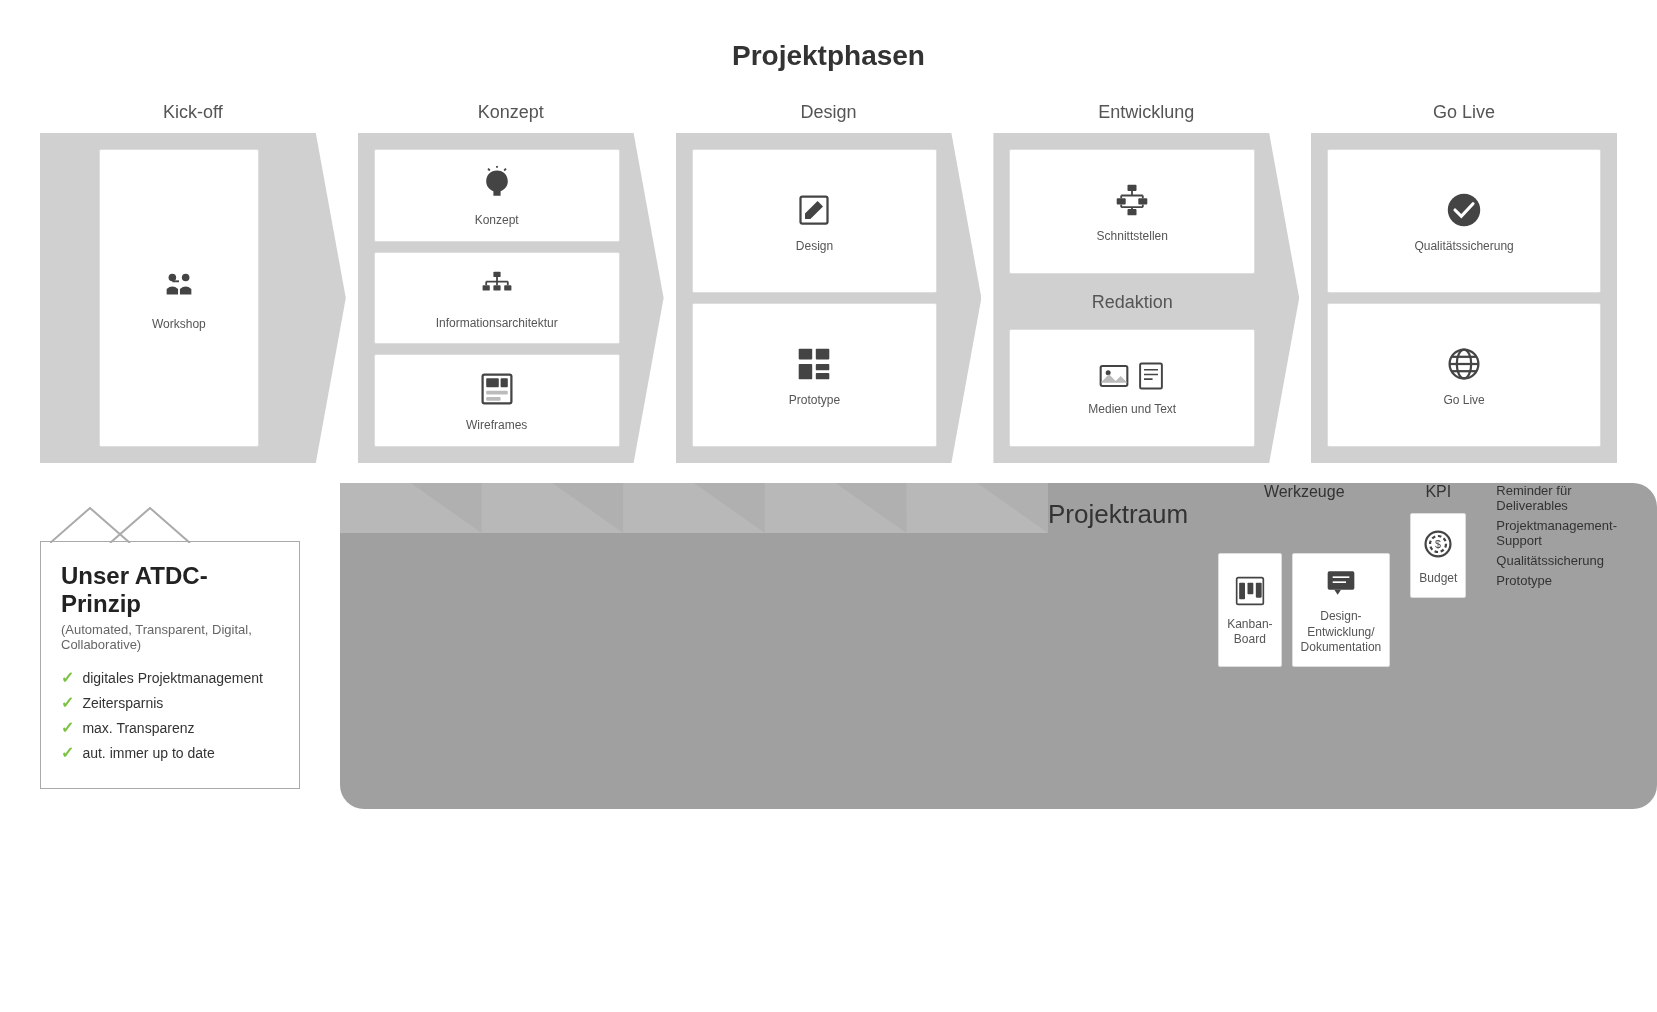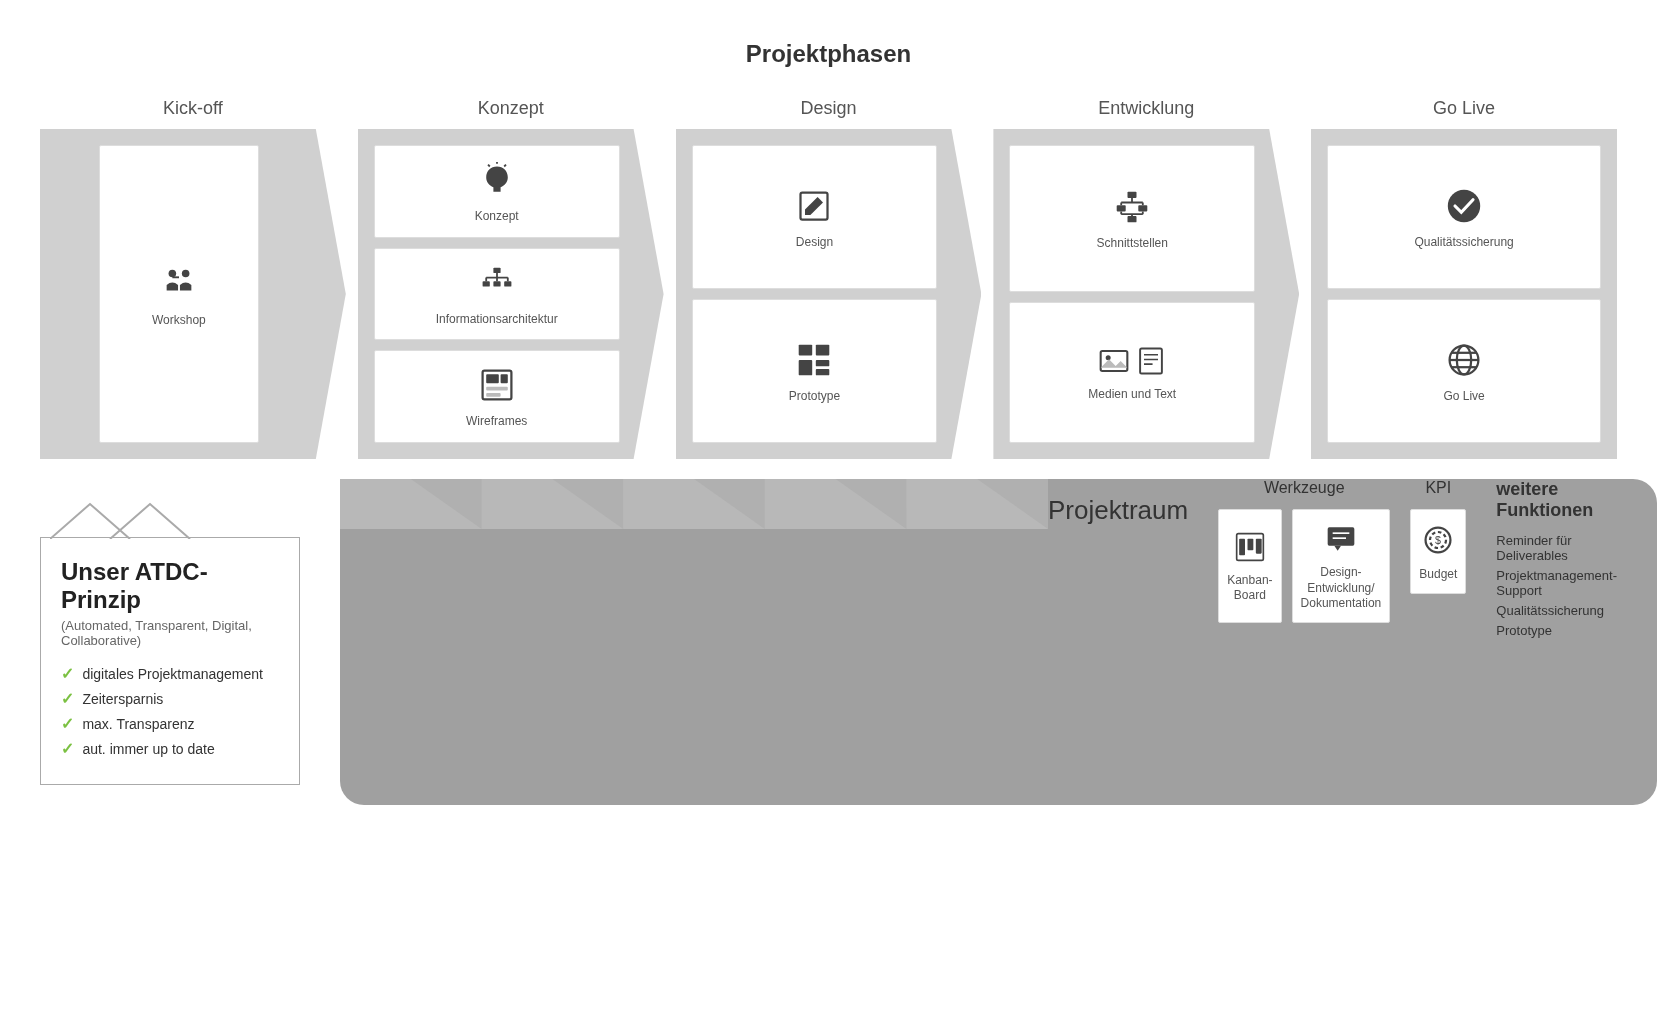--- a/index.html
+++ b/index.html
@@ -7,21 +7,21 @@
       background: #fff;
       font-family: 'Helvetica Neue', Arial, sans-serif;
       color: #333;
       width: 1657px;
       min-height: 1012px;
       overflow-x: hidden;
     }
 
     .main-title {
       text-align: center;
-      font-size: 24px;
+      font-size: 28px;
       font-weight: 600;
       color: #333;
       padding: 40px 0 30px;
     }
 
     .phase-card {
       background: #fff;
       border: 1px solid #e0e0e0;
       border-radius: 3px;
       display: flex;
@@ -321,20 +321,21 @@
             <line x1="32" y1="15" x2="32" y2="18" stroke="#444" stroke-width="2"></line>
             <line x1="8" y1="25" x2="8" y2="28" stroke="#444" stroke-width="2"></line>
             <line x1="32" y1="25" x2="32" y2="28" stroke="#444" stroke-width="2"></line>
             <line x1="8" y1="28" x2="32" y2="28" stroke="#444" stroke-width="2"></line>
             <line x1="20" y1="28" x2="20" y2="30" stroke="#444" stroke-width="2"></line>
           </svg>
         </span>
         <span class="card-text">Schnittstellen</span>
       </div>
 
+      <div class="section-label-inner" style="color:#555; font-size:18px; text-align:center; padding: 4px 0;">Redaktion</div>
 
       <div class="phase-card white-card">
         <div style="display:flex; gap:8px; align-items:center;">
           <span class="icon-sym">
             <svg viewBox="0 0 36 36" width="30" height="30" fill="#444">
               <rect x="2" y="6" width="32" height="24" rx="2" fill="none" stroke="#444" stroke-width="2.5"></rect>
               <circle cx="11" cy="14" r="3" fill="#444"></circle>
               <path d="M2 26 L12 16 L20 24 L26 18 L34 26Z" fill="#bbb"></path>
             </svg>
           </span>
@@ -423,21 +424,21 @@
         <polygon points="520,50 520,0 650,0 780,50" fill="#b8b8b8"></polygon>
         <polygon points="780,50 780,0 910,0 1040,50" fill="#b8b8b8"></polygon>
         <polygon points="1040,50 1040,0 1170,0 1300,50" fill="#b8b8b8"></polygon>
       </svg>
     </div>
 
     <div class="pr-section-title">Projektraum</div>
 
     <div style="display:flex; flex:1; padding: 0 30px 30px; gap:20px;">
 
-      <div style="flex:1; display:flex; flex-direction:column; align-items:center;">
+      <div style="flex:1; display:flex; flex-direction:column; align-items:center;gap:40px;">
         <div class="col-title">Werkzeuge</div>
         <div class="cards-row">
           <div class="white-card">
             <span class="icon-sym">
               <svg viewBox="0 0 36 36" width="30" height="30" fill="#444">
                 <rect x="2" y="2" width="32" height="32" rx="2" fill="none" stroke="#444" stroke-width="2"></rect>
                 <rect x="5" y="8" width="7" height="20" rx="1"></rect>
                 <rect x="15" y="8" width="7" height="14" rx="1"></rect>
                 <rect x="25" y="8" width="7" height="18" rx="1"></rect>
               </svg>
@@ -469,21 +470,20 @@
                 <circle cx="18" cy="18" r="9" stroke-dasharray="4,3"></circle>
                 <text x="18" y="23" text-anchor="middle" font-size="12" fill="#444" stroke="none" font-family="Arial">$</text>
               </svg>
             </span>
             <span class="card-text">Budget</span>
           </div>
         </div>
       </div>
 
       <div style="flex:1; display:flex; flex-direction:column; padding:0 10px;">
-        <div class="col-title" style="font-size:18px; font-weight:600; text-align:left;">weitere Funktionen</div>
         <div class="func-line">Reminder für Deliverables</div>
         <div class="func-line">Projektmanagement-Support</div>
         <div class="func-line">Qualitätssicherung</div>
         <div class="func-line">Prototype</div>
       </div>
 
     </div>
   </div>
 
 </div>

